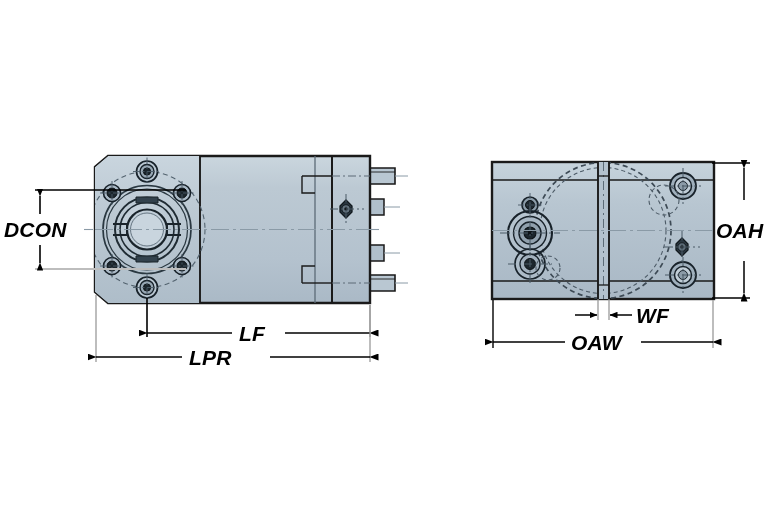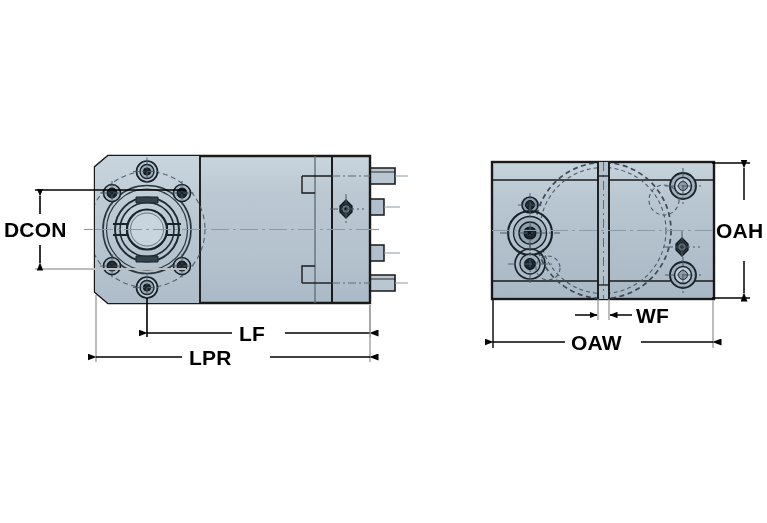--- a/index.html
+++ b/index.html
@@ -11,20 +11,21 @@
     width: 767px;
     height: 523px;
     font-family: "Liberation Sans", sans-serif;
     overflow: hidden;
   }
   #drawing-root {
     position: relative;
     width: 767px;
     height: 412px;
     background: #3b82f6;
+    font-style: italic;
   }
   svg#tech-drawing {
     display: block;
     width: 767px;
     height: 523px;
   }
   .dim-label {
     font-family: "Liberation Sans", sans-serif;
     font-size: 21px;
     font-weight: 700;

